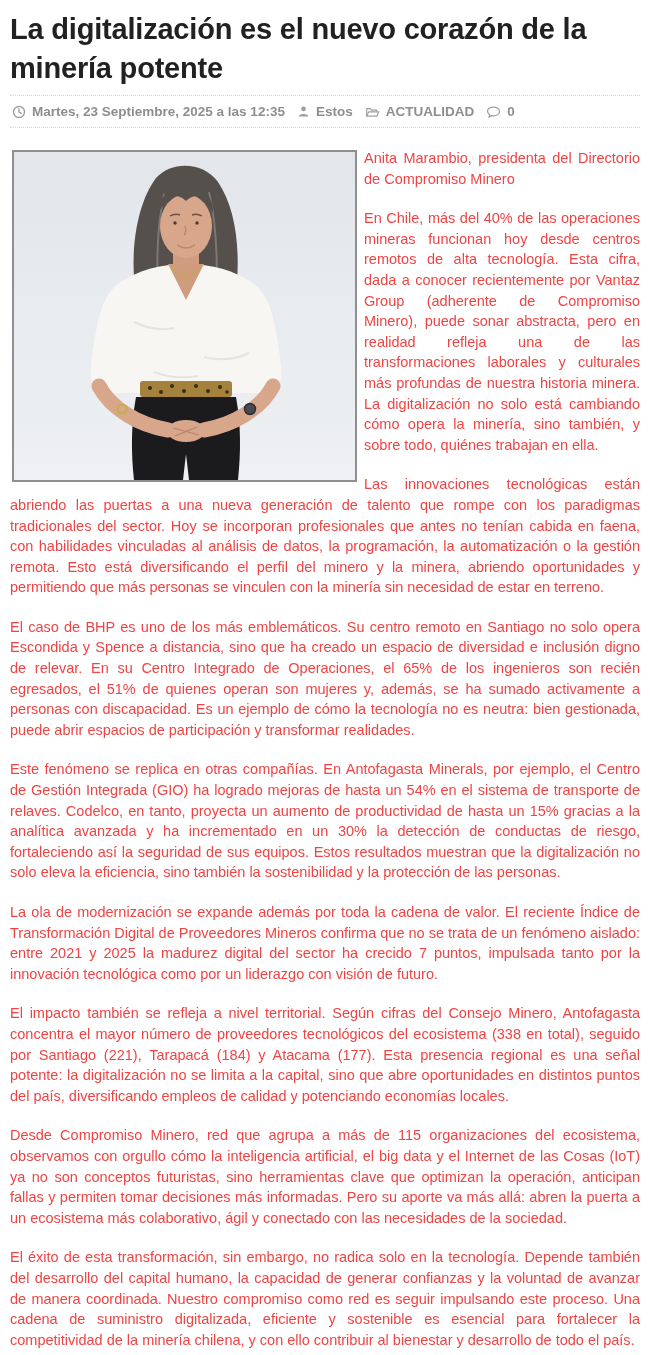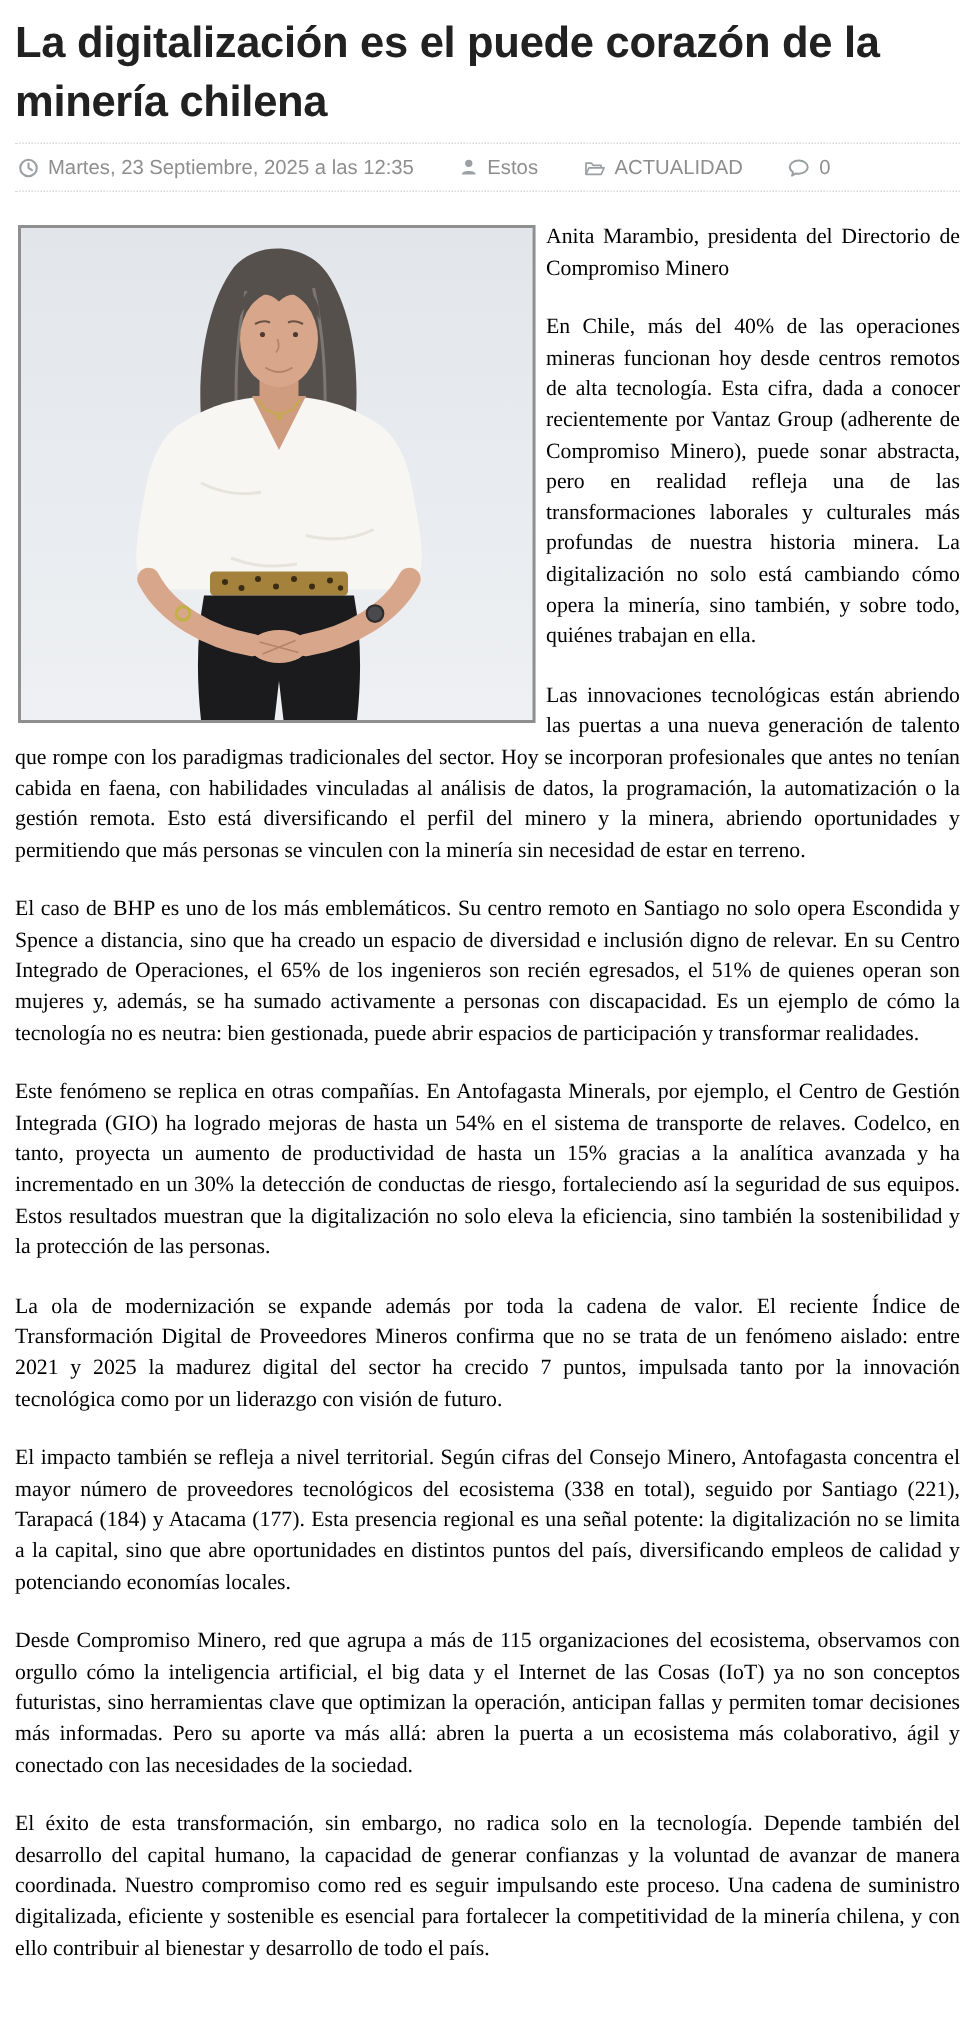--- a/index.html
+++ b/index.html
@@ -20,54 +20,54 @@
     letter-spacing: -0.2px;
   }
 
   .meta {
     margin-top: 7px;
     border-top: 1px dotted #d9d9d9;
     border-bottom: 1px dotted #d9d9d9;
     padding: 8px 2px;
     display: flex;
     align-items: center;
-    gap: 30px;
+    gap: 12px;
     font-size: 13.5px;
     color: #8e8e8e;
+    font-weight: bold;
   }
   .meta-item { display: inline-flex; align-items: center; gap: 6px; white-space: nowrap; }
   .meta-item svg { display: block; }
 
   article.body {
     margin-top: 20px;
     font-size: 14.5px;
     line-height: 20.6px;
     text-align: justify;
-    color: #000000;
-    font-family: Liberation Serif, serif;
+    color: #ef4444;
   }
   article.body p { margin: 0 0 19px 0; }
 
   figure.photo {
     float: left;
     width: 345px;
     height: 332px;
     border: 2px solid #8f8f8f;
     margin: 2px 7px 4px 2px;
     background: #e4e8ed;
     overflow: hidden;
   }
   figure.photo svg { display: block; width: 341px; height: 328px; }
 </style>
 </head>
 <body>
 
 <div class="page">
 
-  <h1 class="title">La digitalización es el puede corazón de la minería chilena</h1>
+  <h1 class="title">La digitalización es el nuevo corazón de la minería potente</h1>
 
   <div class="meta">
     <span class="meta-item">
       <span>
         <svg width="14" height="14" viewBox="0 0 16 16" fill="none" stroke="#9aa0a4" stroke-width="1.6">
           <circle cx="8" cy="8" r="6.3"></circle>
           <path d="M8 4.6 V8 L10.6 9.6" stroke-linecap="round"></path>
         </svg>
       </span>
       <span>Martes, 23 Septiembre, 2025 a las 12:35</span>

